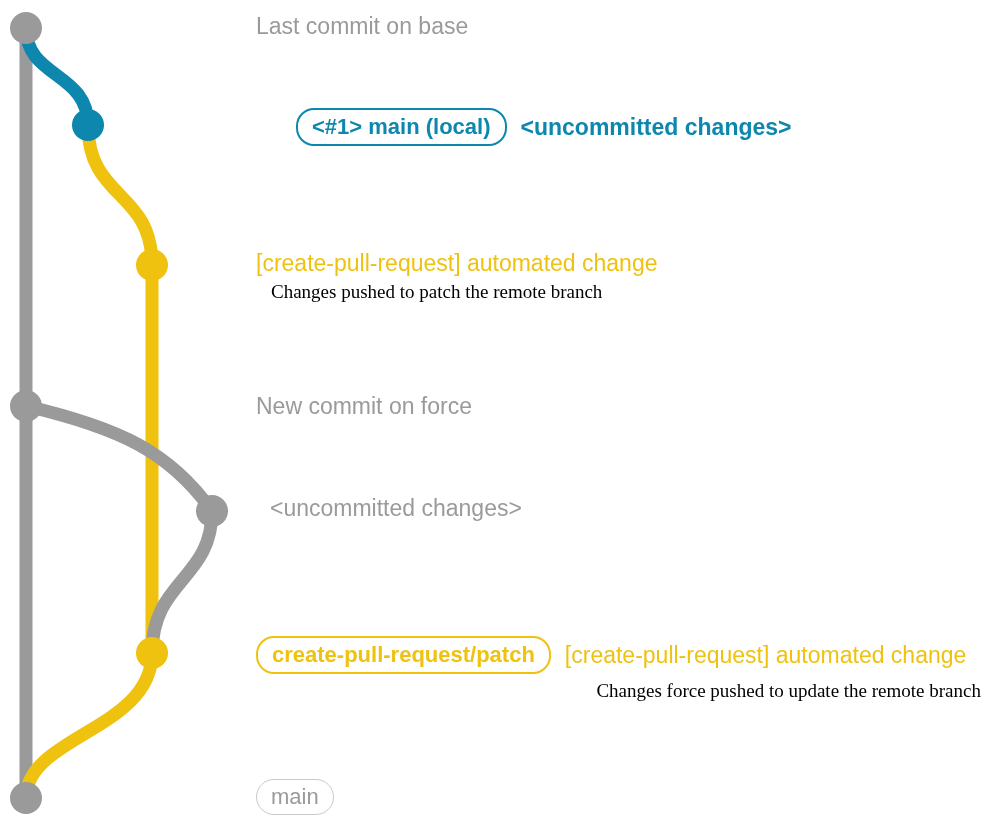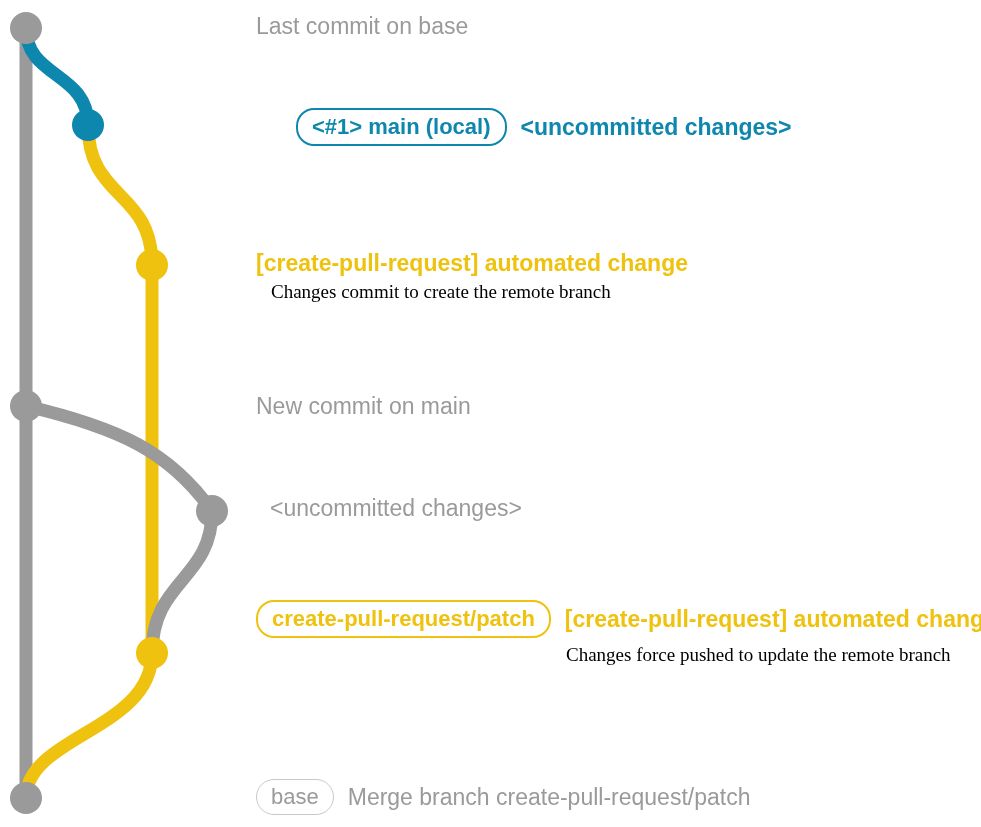--- a/index.html
+++ b/index.html
@@ -81,21 +81,21 @@
     line-height: 1.05;
     white-space: nowrap;
     margin-left: 14px;
   }
 
   .subject-standalone {
     margin-left: 0;
   }
 
   .subject-teal  { color: #0d87ae; font-weight: bold; }
-  .subject-yellow{ color: #efc20f; font-weight: bold; }
+  .subject-yellow{ color: #efc20f; font-weight: normal; }
   .subject-gray  { color: #9a9a9a; font-weight: normal; }
 
   .note {
     font-family: "Liberation Serif", serif;
     font-size: 19px;
     color: #000000;
     white-space: nowrap;
     margin-top: 6px;
   }
 </style>
@@ -133,38 +133,37 @@
     <div class="row" style="top: 108px; padding-left: 40px;">
       <div class="row-head" style="padding-left: 256px;">
         <span class="badge badge-teal">&lt;#1&gt; main (local)</span>
         <span class="subject subject-teal">&lt;uncommitted changes&gt;</span>
       </div>
     </div>
     <div class="row" style="top: 251px;">
       <div class="row-head" style="padding-left: 256px;">
         <span class="subject subject-yellow subject-standalone">[create-pull-request] automated change</span>
       </div>
-      <div class="note" style="padding-left: 271px;">Changes commit to create the remote branch</div>
+      <div class="note" style="padding-left: 271px;">Changes pushed to patch the remote branch</div>
     </div>
     <div class="row" style="top: 394px;">
       <div class="row-head" style="padding-left: 256px;">
-        <span class="subject subject-gray subject-standalone">New commit on main</span>
+        <span class="subject subject-gray subject-standalone">New commit on force</span>
       </div>
     </div>
     <div class="row" style="top: 496px;">
       <div class="row-head" style="padding-left: 256px;">
         <span class="subject subject-gray">&lt;uncommitted changes&gt;</span>
       </div>
     </div>
-    <div class="row" style="top: 600px;">
+    <div class="row" style="top: 636px; text-align: right;">
       <div class="row-head" style="padding-left: 256px;">
         <span class="badge badge-yellow">create-pull-request/patch</span>
         <span class="subject subject-yellow">[create-pull-request] automated change</span>
       </div>
       <div class="note" style="padding-left: 566px;">Changes force pushed to update the remote branch</div>
     </div>
     <div class="row" style="top: 779px;">
       <div class="row-head" style="padding-left: 256px;">
-        <span class="badge badge-gray">base</span>
-        <span class="subject subject-gray">Merge branch create-pull-request/patch</span>
+        <span class="badge badge-gray">main</span>
       </div>
     </div>
   </div>
 
 </body></html>

